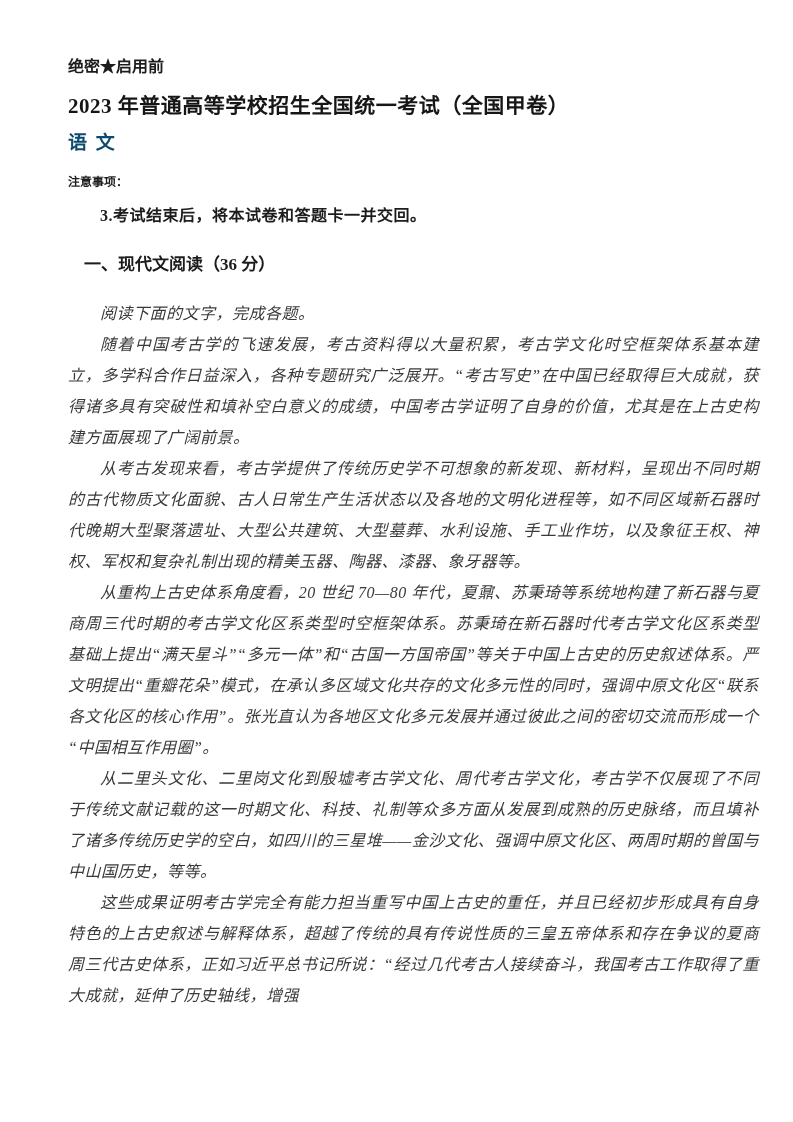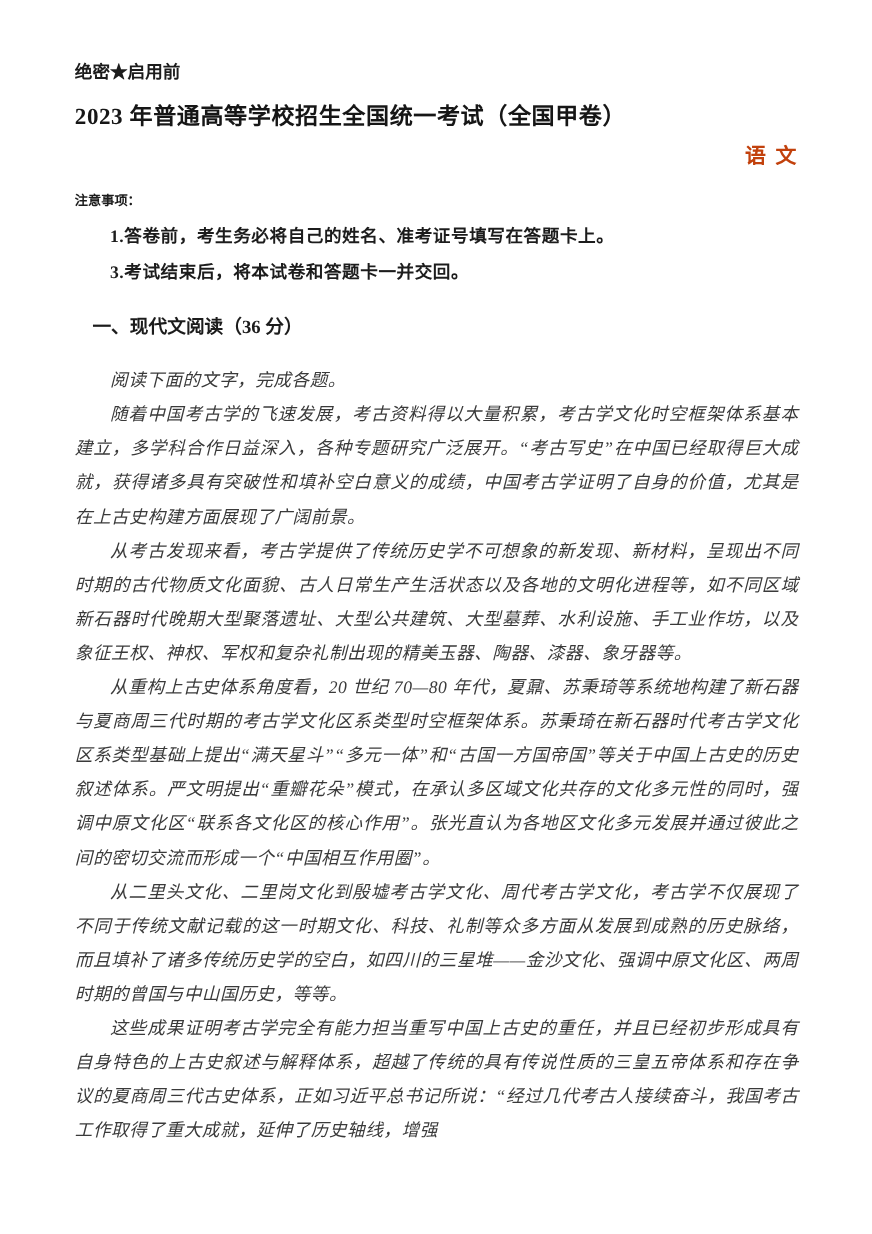--- a/index.html
+++ b/index.html
@@ -7,47 +7,47 @@
     padding: 0;
     background: #ffffff;
   }
   .page {
     position: relative;
     width: 793px;
     height: 1065px;
     margin: 0 auto;
     background: #ffffff;
     box-sizing: border-box;
-    padding: 56px 67px 0 68px;
+    padding: 56px 34px 0 68px;
     overflow: hidden;
     font-family: "Liberation Serif", "DejaVu Serif", serif;
     color: #262626;
   }
   .classification {
     font-size: 16px;
     font-weight: bold;
     line-height: 22px;
     color: #1c1c1c;
   }
   .exam-title {
     margin-top: 14px;
     font-size: 21px;
     font-weight: bold;
     line-height: 29px;
     letter-spacing: 0.5px;
     color: #161616;
   }
   .subject-title {
     margin-top: 8px;
-    text-align: right;
+    text-align: left;
     font-size: 19px;
     font-weight: bold;
     line-height: 27px;
     letter-spacing: 2px;
-    color: #c2410c;
+    color: #0c4a6e;
   }
   .notice-heading {
     margin-top: 10px;
     font-size: 12px;
     font-weight: bold;
     line-height: 33px;
     color: #1c1c1c;
   }
   .notice-item {
     margin: 0;
@@ -98,21 +98,20 @@
 <div class="page">
 
   <div class="classification">绝密★启用前</div>
 
   <div class="exam-title">2023 年普通高等学校招生全国统一考试（全国甲卷）</div>
 
   <div class="subject-title">语 文</div>
 
   <div class="notice-heading">注意事项：</div>
 
-  <p class="notice-item">1.答卷前，考生务必将自己的姓名、准考证号填写在答题卡上。</p>
 
 
   <p class="notice-item">3.考试结束后，将本试卷和答题卡一并交回。</p>
 
   <p class="part-heading">一、现代文阅读（36 分）</p>
 
 
   <div class="passage">
     <p class="instruction">阅读下面的文字，完成各题。</p>
     <p>随着中国考古学的飞速发展，考古资料得以大量积累，考古学文化时空框架体系基本建立，多学科合作日益深入，各种专题研究广泛展开。“考古写史”在中国已经取得巨大成就，获得诸多具有突破性和填补空白意义的成绩，中国考古学证明了自身的价值，尤其是在上古史构建方面展现了广阔前景。</p>

